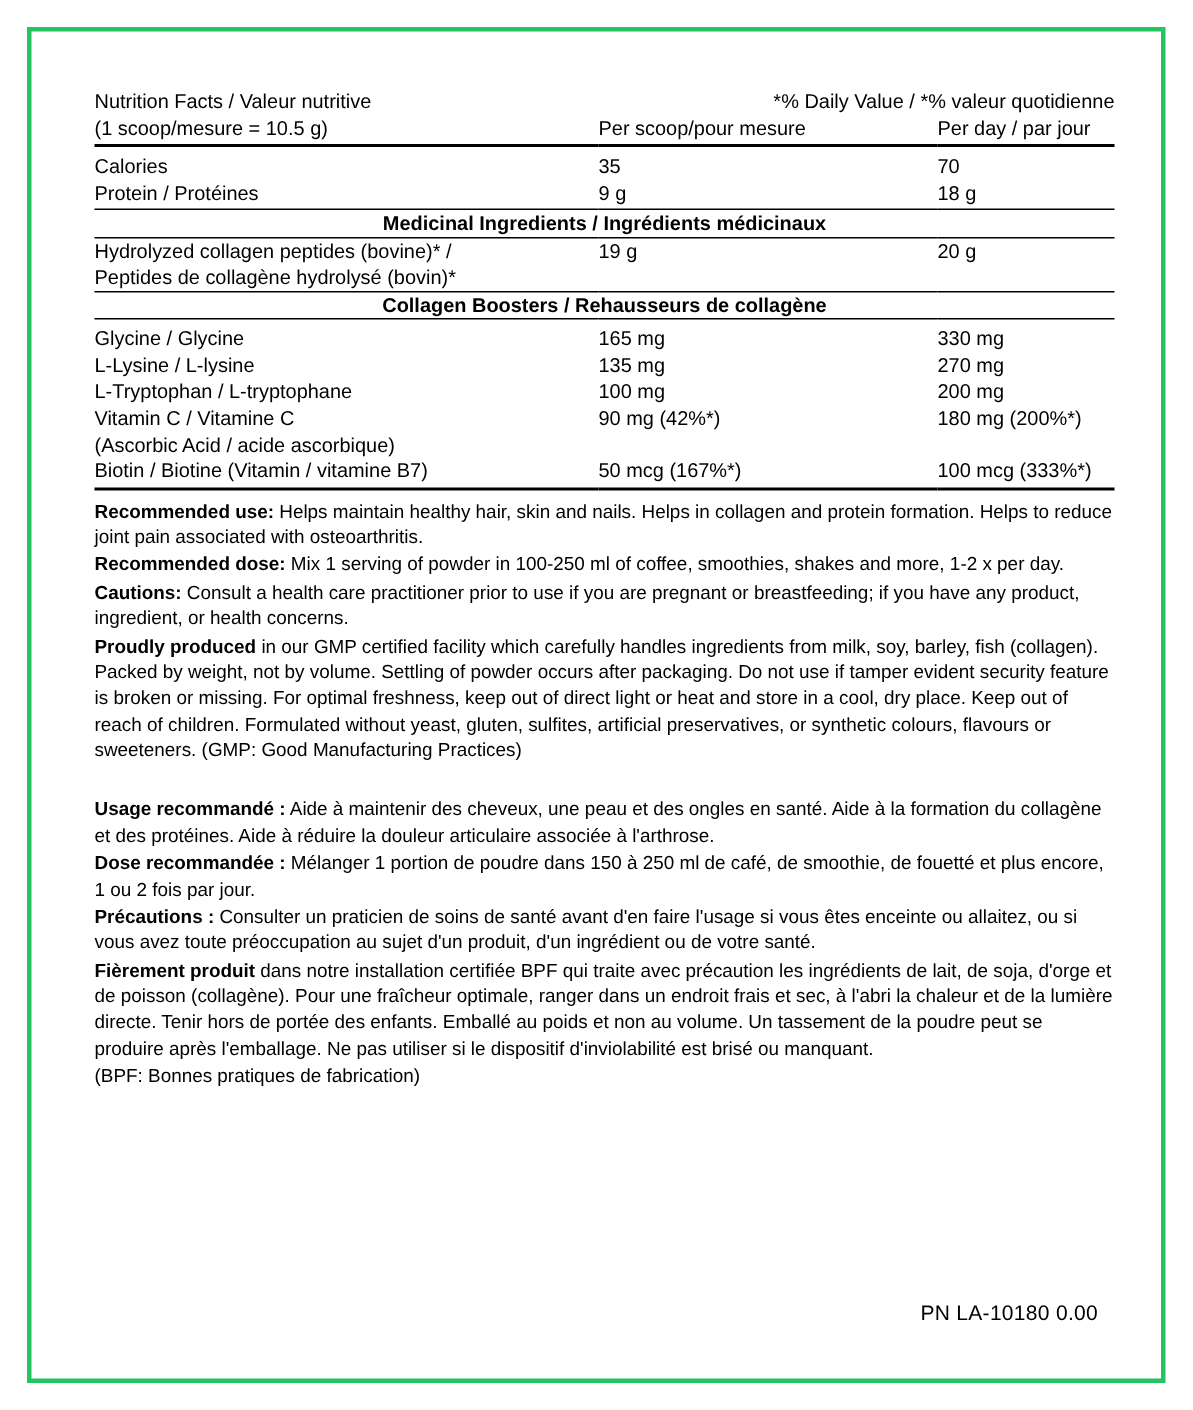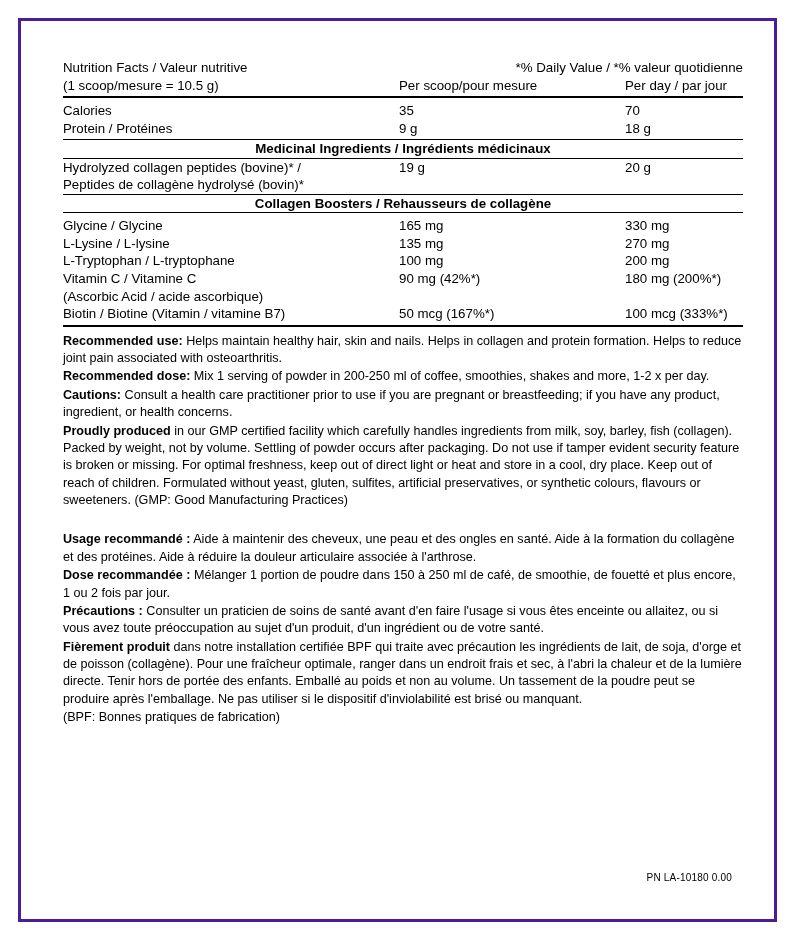--- a/index.html
+++ b/index.html
@@ -14,21 +14,21 @@
     color: #000000;
     position: relative;
     overflow: hidden;
   }
   .panel {
     position: absolute;
     left: 18px;
     top: 18px;
     width: 759px;
     height: 904px;
-    border: 3px solid #4c1d95;
+    border: 3px solid #22c55e;
     box-sizing: border-box;
   }
   .inner {
     position: absolute;
     left: 42px;
     top: 38px;
     width: 680px;
   }
 
   
@@ -95,21 +95,21 @@
   }
   .textblock .lead {
     font-weight: bold;
   }
   .block-fr { margin-top: 22px; }
 
   .pn {
     position: absolute;
     right: 42px;
     bottom: 36px;
-    font-size: 10px;
+    font-size: 14px;
     letter-spacing: 0.2px;
     margin-top: 39px;
   }
 </style>
 </head>
 <body>
 
 <div class="panel">
   <div class="inner">
 
@@ -229,21 +229,21 @@
             <td colspan="3"></td>
           </tr>
         <tr class="rule-thick">
             <td colspan="3"></td>
           </tr>
       </tbody>
     </table>
 
     <div class="textblock">
       <p><span class="lead">Recommended use:</span><span> Helps maintain healthy hair, skin and nails. Helps in collagen and protein formation. Helps to reduce joint pain associated with osteoarthritis.</span></p>
-      <p><span class="lead">Recommended dose:</span><span> Mix 1 serving of powder in 200-250 ml of coffee, smoothies, shakes and more, 1-2 x per day.</span></p>
+      <p><span class="lead">Recommended dose:</span><span> Mix 1 serving of powder in 100-250 ml of coffee, smoothies, shakes and more, 1-2 x per day.</span></p>
       <p><span class="lead">Cautions:</span><span> Consult a health care practitioner prior to use if you are pregnant or breastfeeding; if you have any product, ingredient, or health concerns.</span></p>
       <p><span class="lead">Proudly produced</span><span> in our GMP certified facility which carefully handles ingredients from milk, soy, barley, fish (collagen). Packed by weight, not by volume. Settling of powder occurs after packaging. Do not use if tamper evident security feature is broken or missing. For optimal freshness, keep out of direct light or heat and store in a cool, dry place. Keep out of reach of children. Formulated without yeast, gluten, sulfites, artificial preservatives, or synthetic colours, flavours or sweeteners. (GMP: Good Manufacturing Practices)</span></p>
     </div>
 
     <div class="textblock block-fr">
       <p><span class="lead">Usage recommandé :</span><span> Aide à maintenir des cheveux, une peau et des ongles en santé. Aide à la formation du collagène et des protéines. Aide à réduire la douleur articulaire associée à l'arthrose.</span></p>
       <p><span class="lead">Dose recommandée :</span><span> Mélanger 1 portion de poudre dans 150 à 250 ml de café, de smoothie, de fouetté et plus encore, 1 ou 2 fois par jour.</span></p>
       <p><span class="lead">Précautions :</span><span> Consulter un praticien de soins de santé avant d'en faire l'usage si vous êtes enceinte ou allaitez, ou si vous avez toute préoccupation au sujet d'un produit, d'un ingrédient ou de votre santé.</span></p>
       <p><span class="lead">Fièrement produit</span><span> dans notre installation certifiée BPF qui traite avec précaution les ingrédients de lait, de soja, d'orge et de poisson (collagène). Pour une fraîcheur optimale, ranger dans un endroit frais et sec, à l'abri la chaleur et de la lumière directe. Tenir hors de portée des enfants. Emballé au poids et non au volume. Un tassement de la poudre peut se produire après l'emballage. Ne pas utiliser si le dispositif d'inviolabilité est brisé ou manquant.</span></p>
       <p>(BPF: Bonnes pratiques de fabrication)</p>

